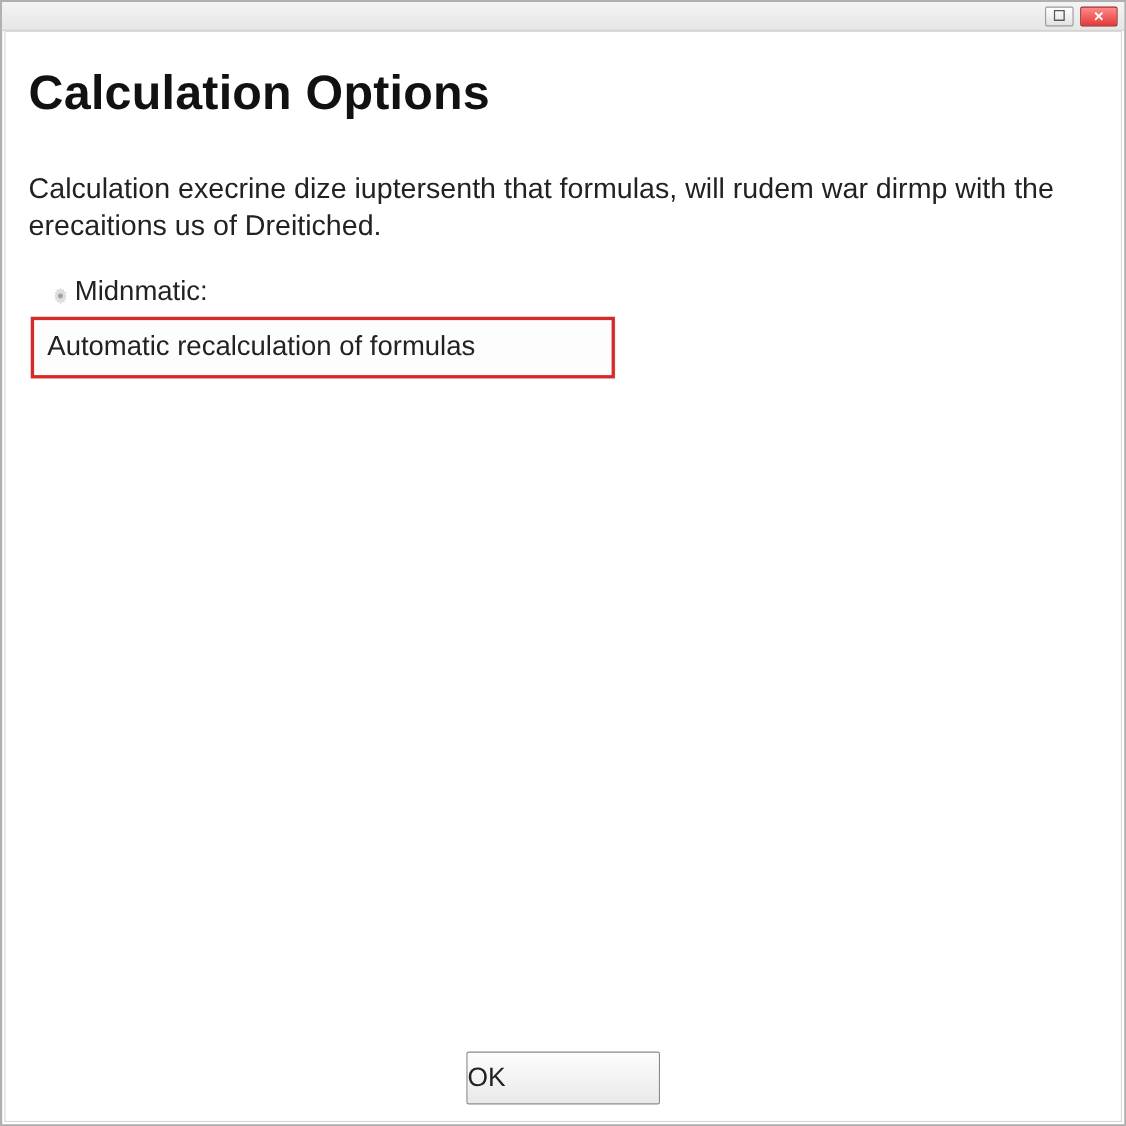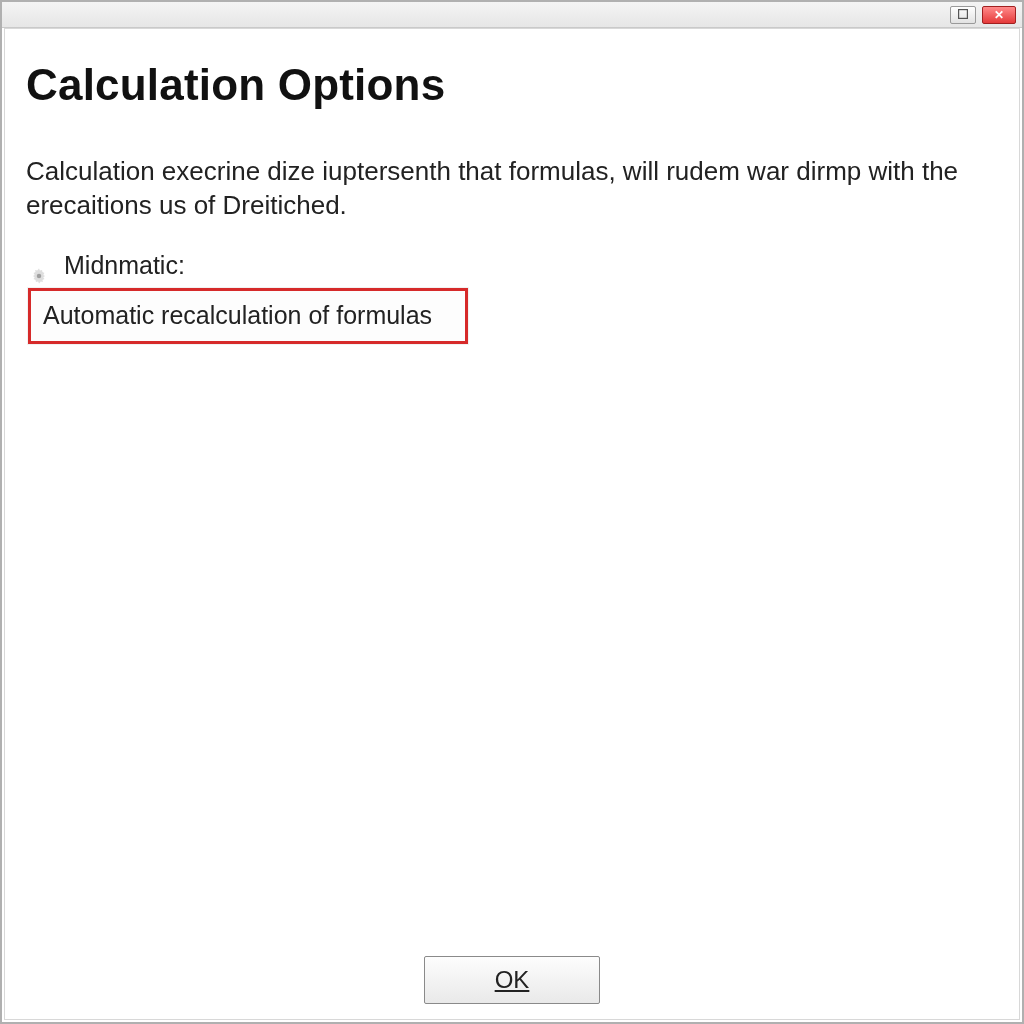--- a/index.html
+++ b/index.html
@@ -74,34 +74,34 @@
     font-size: 26px;
     color: #222;
     line-height: 1.32;
     margin-left: -4px;
     max-width: 980px;
     padding-bottom: 28px;
   }
   .section-label {
     font-size: 25px;
     color: #222;
-    margin-left: 0;
+    margin-left: 16px;
     padding-bottom: 8px;
     display: flex;
-    align-items: flex-end;
-    gap: 16px;
+    align-items: center;
+    gap: 4px;
   }
   .section-label .gear-icon {
     width: 18px; height: 18px;
     display: inline-block;
     opacity: 0.7;
   }
   .option-dropdown {
     position: relative;
-    width: 440px;
+    width: 531px;
     height: 56px;
     border: 3px solid #d62a2a;
     box-shadow: 0 0 0 1px rgba(0,0,0,0.05);
     background: #fdfdfd;
     display: flex;
     align-items: center;
     padding: 0 12px;
     font-size: 25px;
     color: #222;
     margin-left: -2px;
@@ -117,23 +117,21 @@
   .ok-button {
     min-width: 176px;
     height: 48px;
     border: 1px solid #8a8a8a;
     background: linear-gradient(to bottom, #fdfdfd, #e9e9e9);
     border-radius: 2px;
     font-size: 24px;
     color: #222;
     display: flex;
     align-items: center;
-    justify-content: center;
     cursor: pointer;
-    text-decoration: underline;
   }
   .inner-border {
     position: absolute;
     left: 2px; right: 2px; top: 26px; bottom: 2px;
     border: 1px solid #d8d8d8;
     pointer-events: none;
   }
 </style>
 </head>
 <body>

